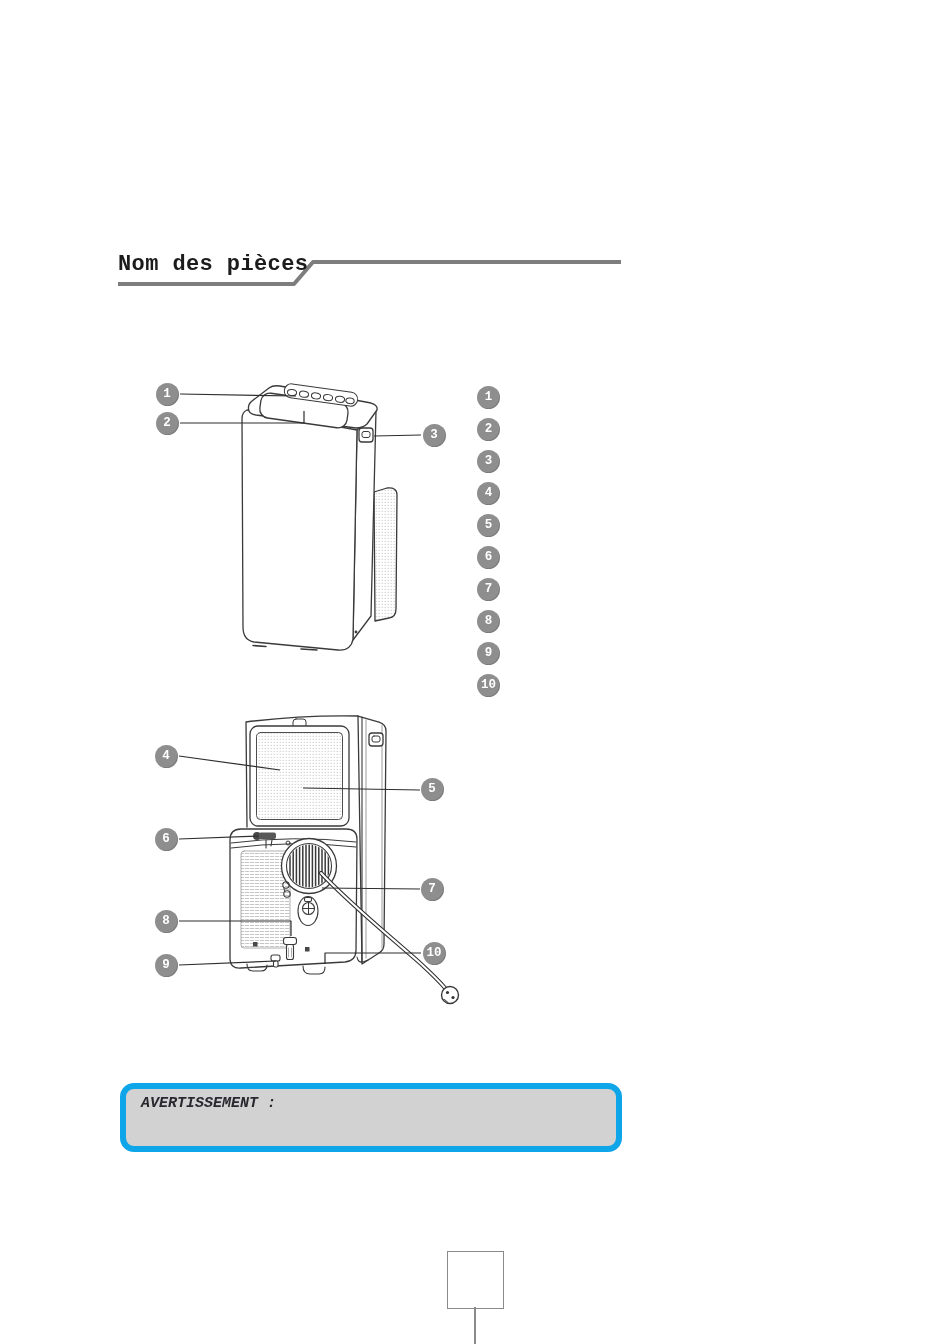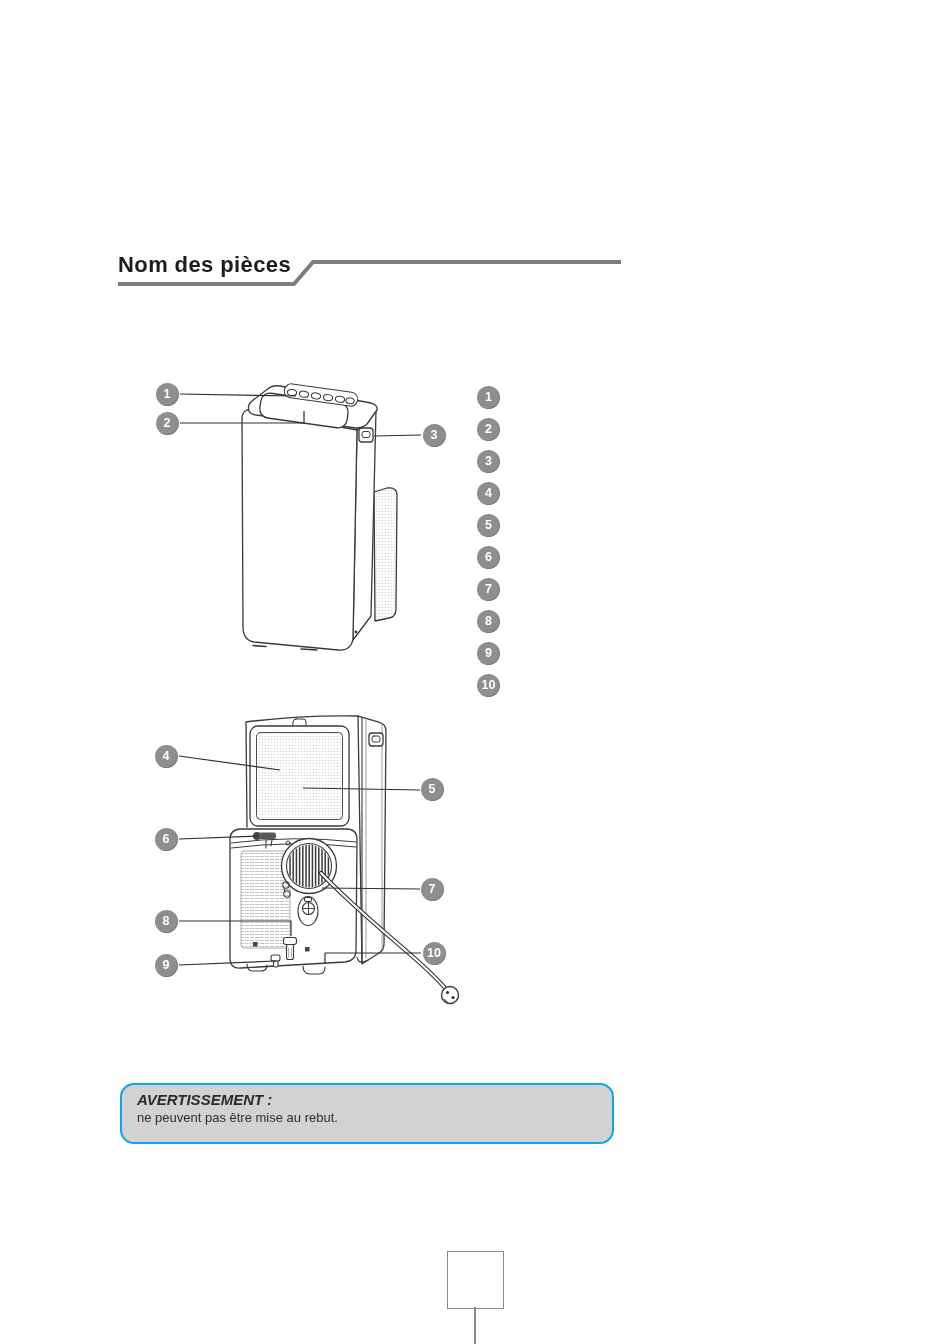--- a/index.html
+++ b/index.html
@@ -1,39 +1,39 @@
 <!DOCTYPE html>
 <html><head>
 <meta charset="utf-8">
 <style>
   html,body{margin:0;padding:0;background:#ffffff;}
   .page{
     position:relative;width:950px;height:1344px;background:#ffffff;overflow:hidden;
-    font-family:Liberation Sans, sans-serif;
+    font-family:Liberation Mono, monospace;
   }
   .line-art{position:absolute;left:0;top:0;}
   .page-title{
     position:absolute;left:118px;top:252px;
     font-size:22px;font-weight:bold;color:#1c1c1c;letter-spacing:.4px;
   }
   .marker{
     width:23px;height:23px;border-radius:50%;
     background:#8e8e8e;color:#ffffff;
     display:flex;align-items:center;justify-content:center;
     font-size:12.5px;font-weight:bold;line-height:1;
     box-shadow:inset -1px -1px 0 rgba(0,0,0,.12);
   }
   .callout{position:absolute;}
   .legend{
     position:absolute;left:477px;top:386px;
     display:flex;flex-direction:column;gap:9px;
   }
   .warning-box{
     position:absolute;left:120px;top:1083px;width:460px;height:45px;
-    background:#d2d2d2;border:2px solid #0ea5e9;border-radius:14px;
+    background:#d2d2d2;border:6px solid #0ea5e9;border-radius:14px;
     padding:6px 15px;color:#28282f;
   }
   .warning-title{font-size:15px;font-weight:bold;font-style:italic;margin-bottom:2px;}
   .warning-line{font-size:13px;line-height:16.5px;color:#2d2d33;}
   .page-number-box{
     position:absolute;left:447px;top:1251px;width:55px;height:56px;
     border:1.5px solid #8a8a8a;background:#ffffff;
   }
   .page-number-rule{
     position:absolute;left:474px;top:1307px;width:1.5px;height:37px;background:#8a8a8a;
@@ -206,19 +206,18 @@
     <div class="marker">5</div>
     <div class="marker">6</div>
     <div class="marker">7</div>
     <div class="marker">8</div>
     <div class="marker">9</div>
     <div class="marker">10</div>
   </div>
 
   <div class="warning-box">
     <div class="warning-title">AVERTISSEMENT :</div>
-    <div class="warning-line">ne peuvent pas être mise au rebut.</div>
   </div>
 
   <div class="page-number-box"></div>
   <div class="page-number-rule"></div>
 
 </div>
 
 </body></html>

